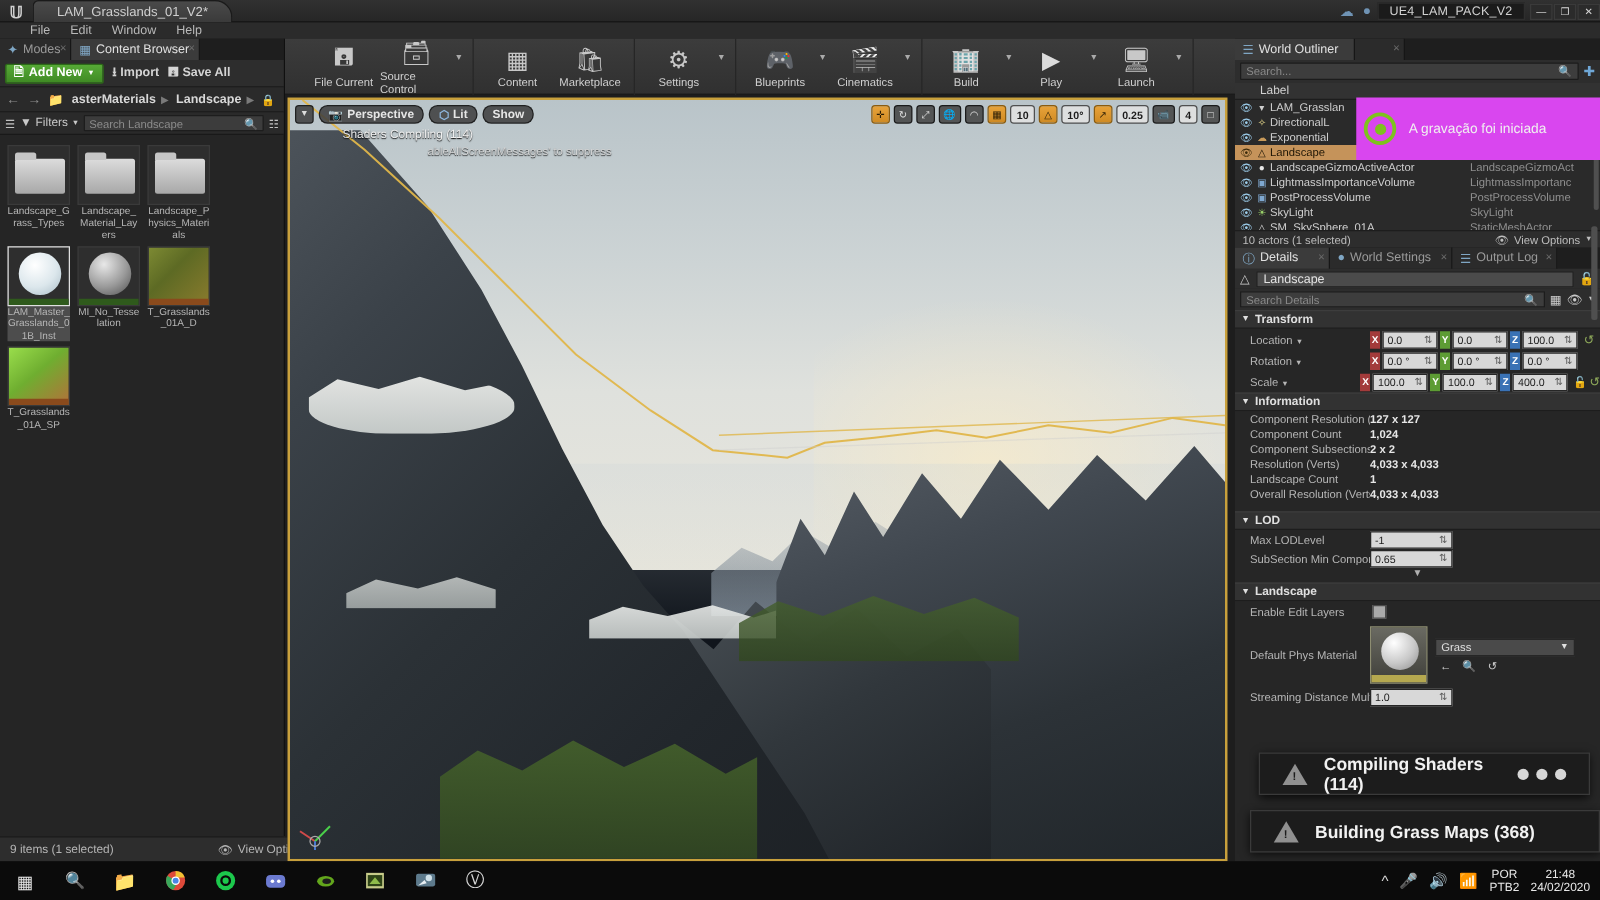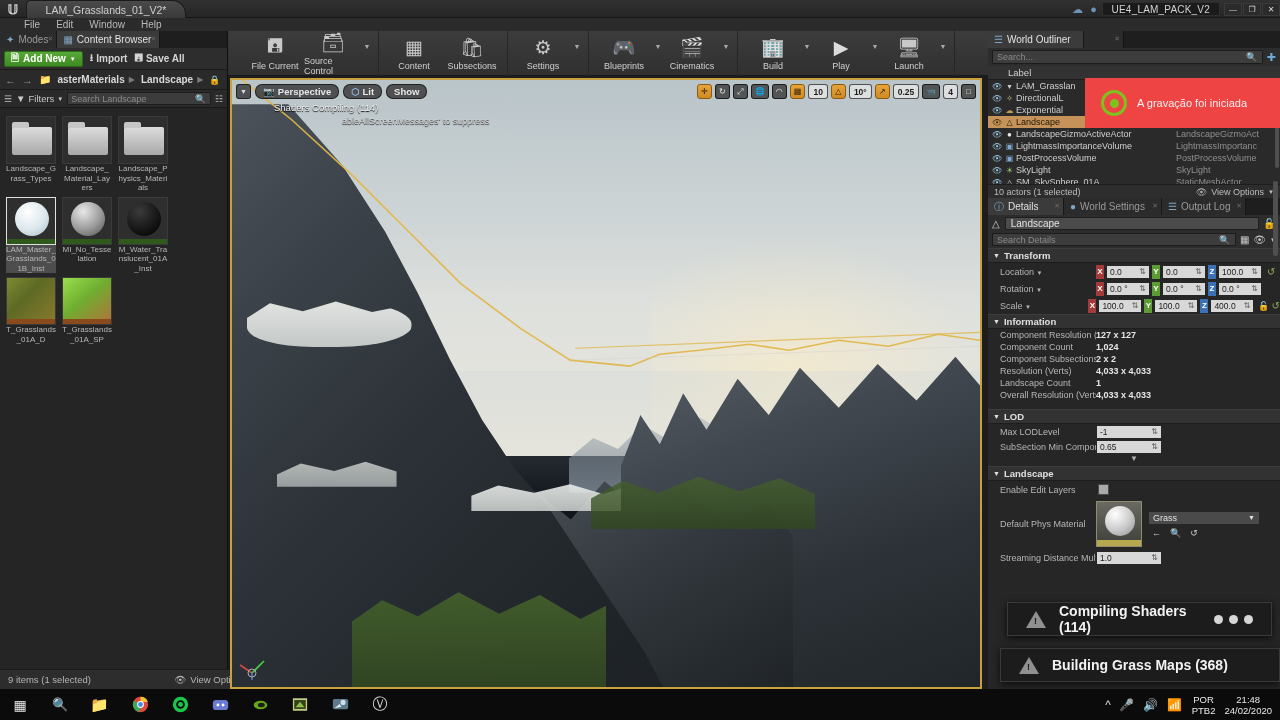--- a/index.html
+++ b/index.html
@@ -159,22 +159,22 @@
   .ol-row.sel { background:#c5935a; color:#1e1505; }
   .ol-row .eye { width:11px; font-size:8px; color:#9ed0ef; }
   .ol-row .ico { width:13px; font-size:8px; text-align:center; }
   .ol-row .nm { flex:1; white-space:nowrap; overflow:hidden; }
   .ol-row .ty { width:104px; color:#8f8f8f; white-space:nowrap; overflow:hidden; font-size:9px; }
   .ol-row.sel .ty { color:#5c4520; }
   .ol-status { height:14px; background:#2d2d2d; border-top:1px solid #1d1d1d; display:flex;
     align-items:center; padding:0 6px; font-size:9px; color:#bdbdbd; }
   .ol-status .vo { margin-left:auto; display:flex; align-items:center; gap:4px; }
 
-  .rec-toast { position:absolute; left:1085px; top:78px; width:195px; height:50px; background:#ef4444;
-    display:flex; align-items:center; gap:10px; padding-left:16px; }
+  .rec-toast { position:absolute; left:1085px; top:78px; width:195px; height:50px; background:#d946ef;
+    display:flex; align-items:center; gap:10px; padding-left:6px; }
   .rec-ring { width:26px; height:26px; border-radius:50%; border:3px solid #7ec21e;
     display:flex; align-items:center; justify-content:center; position:relative; }
   .rec-dot { width:9px; height:9px; border-radius:50%; background:#7ec21e; }
   .rec-text { font-size:11px; color:#f0f0f0; }
 
   .det-obj { height:16px; background:#2d2d2d; display:flex; align-items:center; gap:5px; padding:0 4px; }
   .det-objname { flex:1; height:13px; background:#4b4b4b; border:1px solid #1e1e1e; display:flex;
     align-items:center; padding:0 5px; font-size:10px; color:#e3e3e3; }
   .det-search { height:17px; background:#2d2d2d; display:flex; align-items:center; gap:4px; padding:0 4px; }
   .det-sinput { flex:1; height:13px; background:#3d3d3d; border:1px solid #1c1c1c; display:flex;
@@ -336,27 +336,20 @@
       </div>
 
       <div class="asset">
         <div class="thumb">
           <div class="sphere" style="background:radial-gradient(circle at 36% 28%,#e8e8e8,#9a9a9a 55%,#4e4e4e)"></div>
           <div class="grassbar"></div>
         </div>
         <div class="alabel">MI_No_Tesselation</div>
       </div>
       <div class="asset">
-        <div class="thumb">
-          <div class="sphere" style="background:radial-gradient(circle at 36% 28%,#3b3b3b,#141414 60%,#000)"></div>
-          <div class="grassbar"></div>
-        </div>
-        <div class="alabel">M_Water_Translucent_01A_Inst</div>
-      </div>
-      <div class="asset">
         <div class="thumb" style="background:linear-gradient(135deg,#7d8a33,#5d6a24 40%,#8a7b2d)">
           <div class="grassbar" style="background:#8a4a1c"></div>
         </div>
         <div class="alabel">T_Grasslands_01A_D</div>
       </div>
       <div class="asset">
         <div class="thumb" style="background:linear-gradient(140deg,#9ade4c,#6fae30 45%,#b4703a)">
           <div class="grassbar" style="background:#8a4a1c"></div>
         </div>
         <div class="alabel">T_Grasslands_01A_SP</div>
@@ -386,21 +379,21 @@
       <div class="tarrow">▼</div>
     </div>
 
     <div class="tgroup">
       <div class="titem">
         <div class="ticon">▦</div>
         <div class="tlabel">Content</div>
       </div>
       <div class="titem">
         <div class="ticon">🛍</div>
-        <div class="tlabel">Subsections</div>
+        <div class="tlabel">Marketplace</div>
       </div>
     </div>
 
     <div class="tgroup">
       <div class="titem">
         <div class="ticon">⚙</div>
         <div class="tlabel">Settings</div>
       </div>
       <div class="tarrow">▼</div>
     </div>

